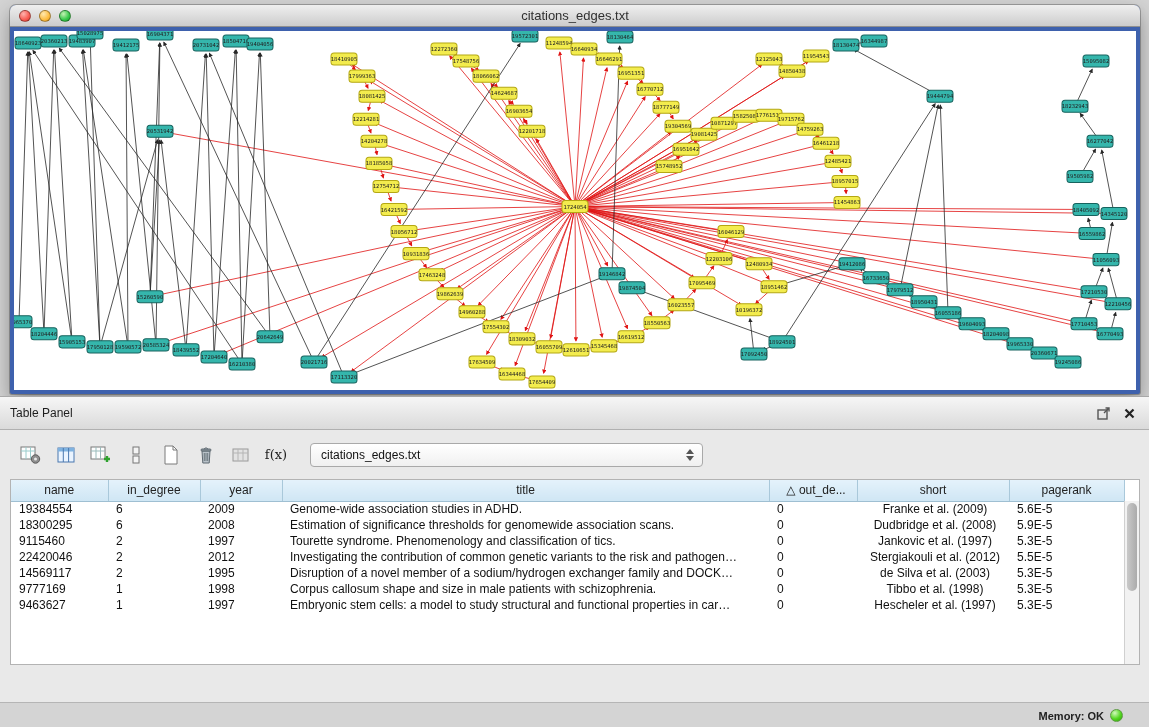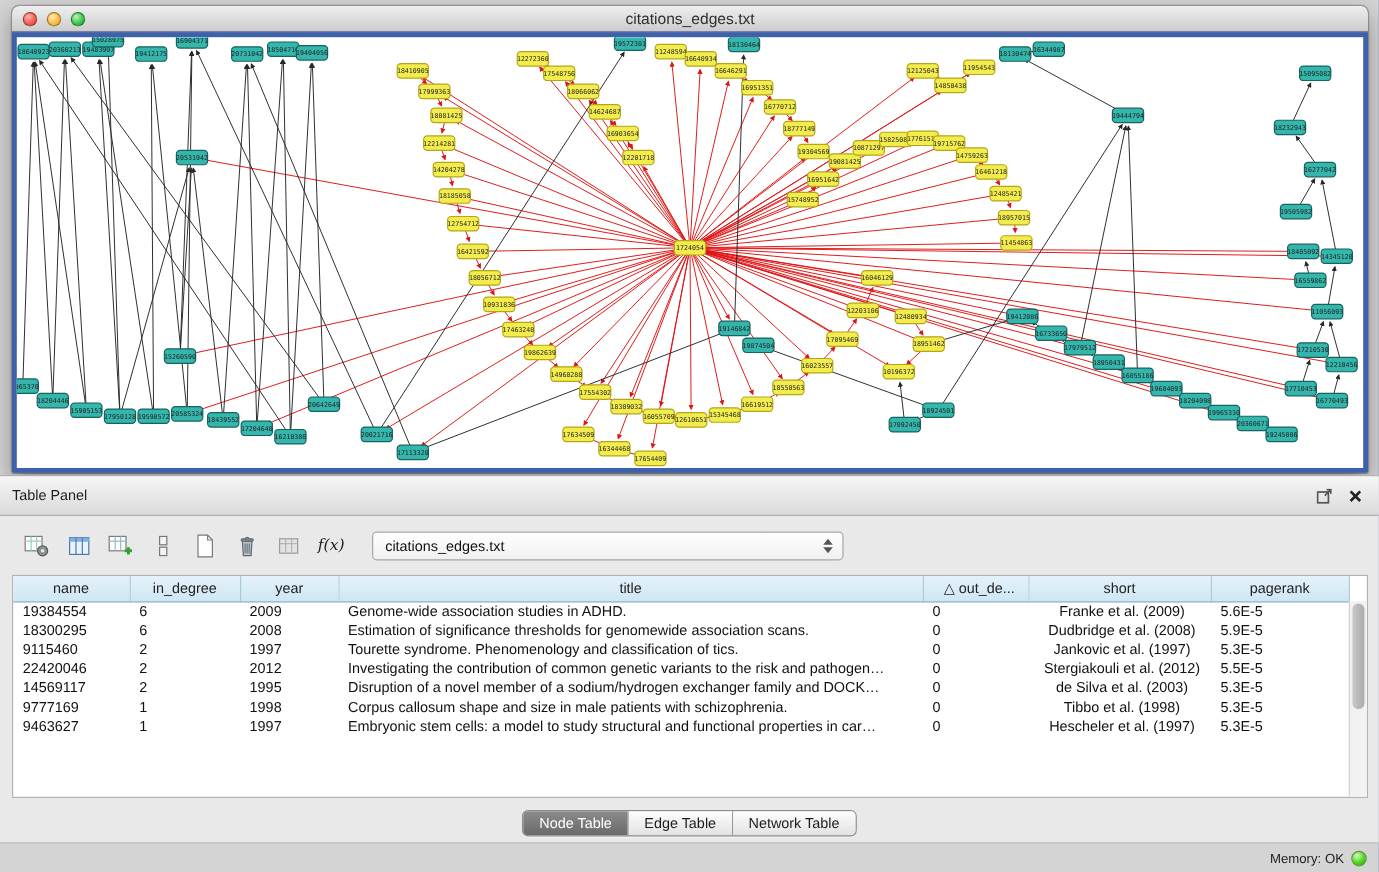--- a/index.html
+++ b/index.html
@@ -52,21 +52,21 @@
   }
   .panel-header .spacer { flex: 1; }
   .ph-btn { width: 20px; height: 18px; display: flex; align-items: center; justify-content: center; margin-left: 6px; }
 
   .toolbar { display: flex; align-items: center; gap: 5px; padding: 11px 14px 8px 16px; }
   .tool-btn {
     width: 30px; height: 27px; border-radius: 4px;
     display: flex; align-items: center; justify-content: center;
     background: transparent;
   }
-  .fx { font-size: 13px; font-style: italic; color: #222; font-family: "DejaVu Serif", serif; }
+  .fx { font-size: 13px; color: #222; font-family: "DejaVu Serif", serif; }
   .combo {
     margin-left: 14px; width: 393px; height: 24px;
     background: linear-gradient(#ffffff, #f0f0f0);
     border: 1px solid #a9a9a9; border-radius: 4px;
     display: flex; align-items: center; padding: 0 4px 0 10px;
     font-size: 12px; color: #111;
   }
   .combo .cv { flex: 1; }
   .stepper { width: 16px; height: 18px; display: flex; flex-direction: column; align-items: center; justify-content: center; gap: 2px; }
   .stepper i { display:block; width: 0; height: 0; border-left: 4px solid transparent; border-right: 4px solid transparent; }
@@ -111,21 +111,21 @@
   .tab {
     padding: 0 13px; font-size: 12px; color: #1c1c1c; display: flex; align-items: center;
     background: linear-gradient(#fdfdfd, #e2e2e2); border-right: 1px solid #9a9a9a;
   }
   .tab:last-child { border-right: none; }
   .tab.selected { background: linear-gradient(#8b8b8b, #6a6a6a); color: #fff; }
 
   .statusbar {
     position: absolute; left: 0; right: 0; bottom: 0; height: 23px;
     display: flex; align-items: center; justify-content: flex-end;
-    padding-right: 10px; gap: 6px; font-size: 11px; color: #222;
+    padding-right: 26px; gap: 6px; font-size: 11px; color: #222; font-weight: bold;
   }
   .memory-dot {
     width: 13px; height: 13px; border-radius: 50%;
     background: radial-gradient(circle at 35% 28%, #d2f9bd, #52d61f 55%, #2f9e0a);
     border: 1px solid #5c9b42;
   }
 </style>
 </head>
 <body>
 
@@ -949,25 +949,18 @@
             <td class="col5">Hescheler et al. (1997)</td>
             <td class="col6">5.3E-5</td>
           </tr>
         </tbody>
     </table>
     <div class="vscroll">
       <div class="vthumb"></div>
     </div>
   </div>
 
-  <div class="tabs-bar">
-    <div class="segment">
-      <span class="tab selected">Node Table</span>
-      <span class="tab">Edge Table</span>
-      <span class="tab">Network Table</span>
-    </div>
-  </div>
 </div>
 
 <div class="statusbar">
   <span>Memory: OK</span>
   <span class="memory-dot"></span>
 </div>
 
 </body></html>

